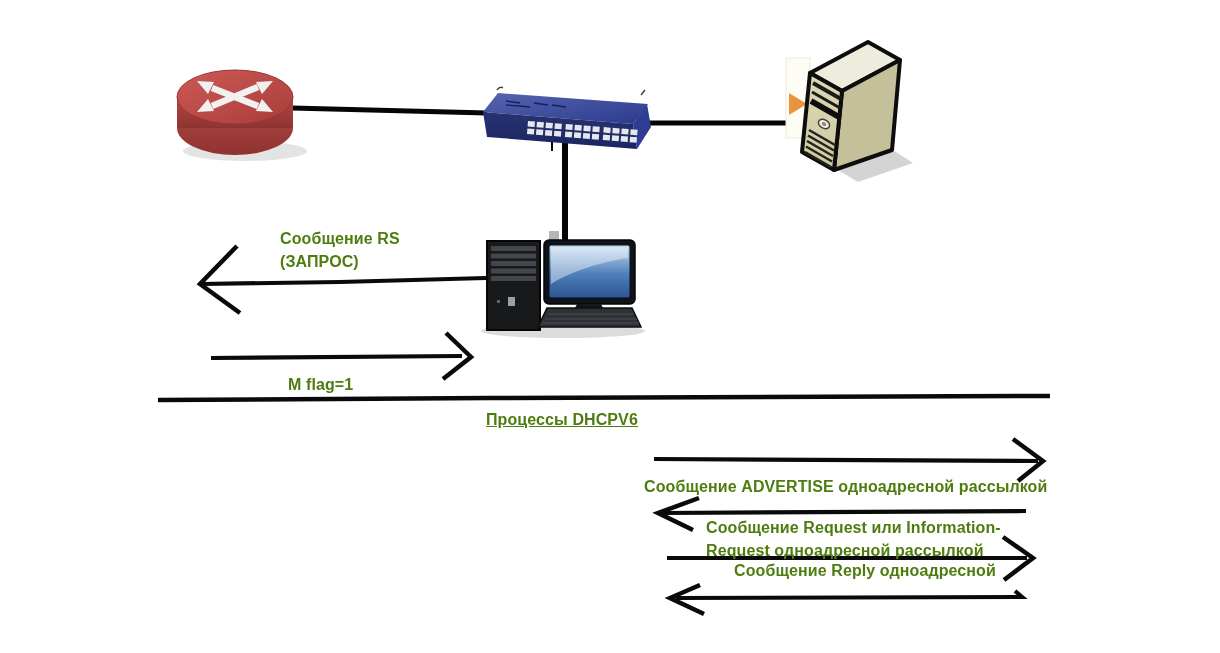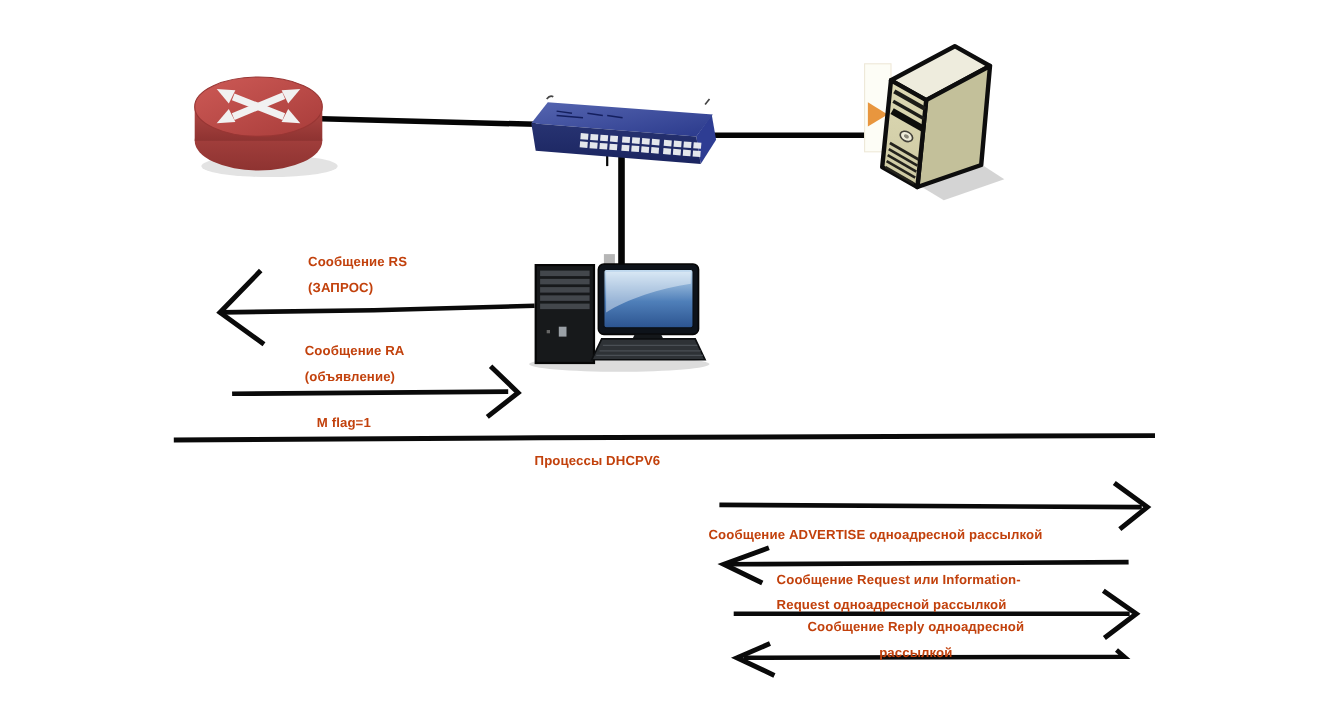--- a/index.html
+++ b/index.html
@@ -7,23 +7,23 @@
     position:relative;
     width:1220px;height:653px;
     background:#ffffff;
     font-family:"Liberation Sans", sans-serif;
     overflow:hidden;
   }
   #art{position:absolute;left:0;top:0;}
   .lbl{
     position:absolute;
     font-weight:bold;
-    font-size:12px;
+    font-size:16px;
     line-height:23px;
-    color:#c2410c;
+    color:#4d7c0f;
     white-space:nowrap;
     letter-spacing:0.1px;
   }
 </style>
 </head>
 <body>
 
 <div id="canvas">
 
   <svg id="art" width="1220" height="653" viewBox="0 0 1220 653">
@@ -199,41 +199,36 @@
         <polyline points="700,585 670,598 704,614" stroke-width="4.5"></polyline>
       </g>
     </g>
   </svg>
 
   <div class="lbl" style="left:280px;top:227px;">
     <div>Сообщение RS</div>
     <div>(ЗАПРОС)</div>
   </div>
 
-  <div class="lbl" style="left:277px;top:308px;">
-    <div>Сообщение RA</div>
-    <div>(объявление)</div>
-  </div>
 
   <div class="lbl" style="left:288px;top:373px;">
     <div>M flag=1</div>
   </div>
 
-  <div class="lbl" style="left:486px;top:408px;">
+  <div class="lbl" style="left:486px;top:408px;text-decoration:underline;">
     <div>Процессы DHCPV6</div>
   </div>
 
 
   <div class="lbl" style="left:644px;top:475px;">
     <div>Сообщение ADVERTISE одноадресной рассылкой</div>
   </div>
 
   <div class="lbl" style="left:706px;top:516px;">
     <div>Сообщение Request или Information-</div>
     <div>Request одноадресной рассылкой</div>
   </div>
 
   <div class="lbl" style="left:734px;top:559px;text-align:center;">
     <div>Сообщение Reply одноадресной</div>
-    <div>рассылкой</div>
   </div>
 
 </div>
 
 </body></html>

